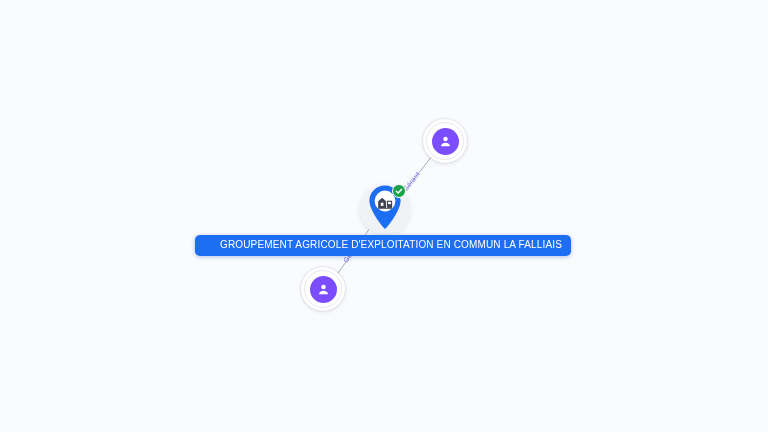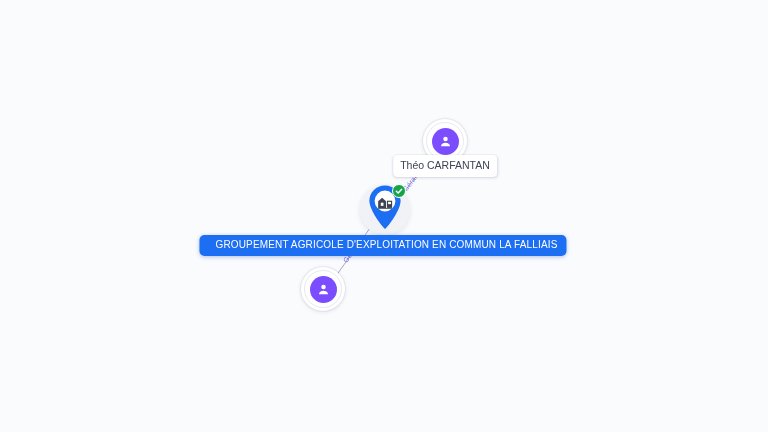--- a/index.html
+++ b/index.html
@@ -118,21 +118,21 @@
     border-radius: 4px;
     box-shadow: 0 1px 3px rgba(60,60,110,0.17),
                 0 0 0 0.5px rgba(140,140,170,0.14);
   }
 
   .node-label.company {
     background: #1c6ef2;
     color: #ffffff;
     font-size: 10px;
     letter-spacing: 0.15px;
-    padding: 5px 9px 6px 16px;
+    padding: 5px 9px 6px 25px;
     border-radius: 5px;
     box-shadow: 0 1px 4px rgba(20,70,180,0.33);
   }
 
   
   .edge-label {
     position: absolute;
     transform-origin: center center;
     color: #7c6cf0;
     font-size: 7px;
@@ -158,21 +158,20 @@
   <div class="node" style="left:445px; top:141px;">
     <div class="person-halo">
       <div class="person-avatar">
         <svg width="15" height="15" viewBox="0 0 24 24" fill="#ffffff">
           <circle cx="12" cy="8" r="3.6"></circle>
           <path d="M4.8 19.5c0-3.6 3.3-5.6 7.2-5.6s7.2 2 7.2 5.6z"></path>
         </svg>
       </div>
     </div>
   </div>
-  <div class="node-label" style="left:445px; top:155px;">Théo CARFANTAN</div>
 
   <div class="node" style="left:385px; top:210px;">
     <div class="company-halo">
       <div class="pin-wrap">
         <svg width="44" height="52" viewBox="0 0 44 52">
           <path d="M22 3.5c-8.8 0-15.6 6.7-15.6 15.1 0 10.3 12.5 25.2 14.4 27.4a1.6 1.6 0 0 0 2.4 0c1.9-2.2 14.4-17.1 14.4-27.4C36.6 10.2 30.8 3.5 22 3.5z" fill="#1c6ef2"></path>
           <circle cx="22" cy="19" r="10.4" fill="#ffffff"></circle>
         </svg>
         <svg style="position:absolute; left:13px; top:11px;" width="18" height="16" viewBox="0 0 24 22" fill="#3f4450">
           <path d="M2 20.5h20v1.2H2z"></path>

